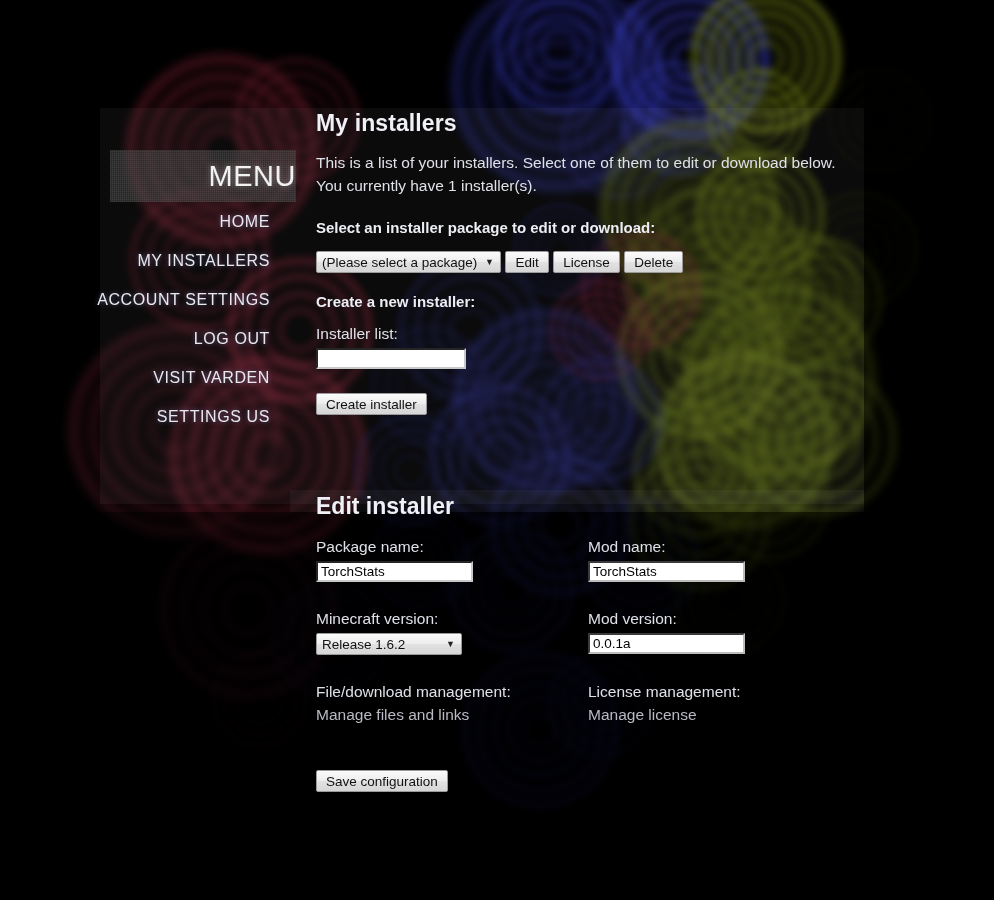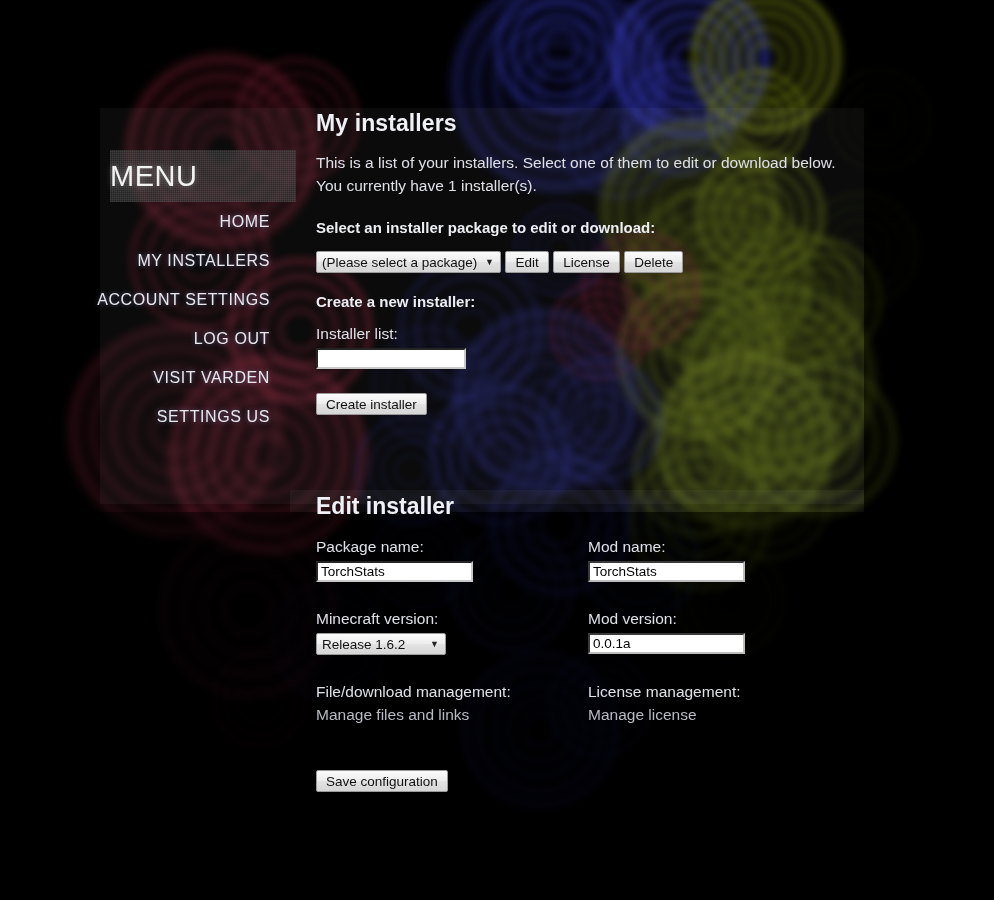--- a/index.html
+++ b/index.html
@@ -55,21 +55,21 @@
     width: 296px;
     text-align: right;
     z-index: 6;
   }
   #menu-header {
     position: relative;
     margin-left: 110px;
     width: 186px;
     height: 52px;
     line-height: 52px;
-    text-align: left;
+    text-align: right;
     color: #f2f2f2;
     font-size: 29px;
     letter-spacing: .5px;
     background-color: rgba(60,60,60,0.55);
     background-image:
       repeating-linear-gradient(0deg, rgba(255,255,255,.05) 0 1px, rgba(0,0,0,0) 1px 2px),
       repeating-linear-gradient(90deg, rgba(255,255,255,.05) 0 1px, rgba(0,0,0,0) 1px 2px);
     text-shadow: 0 0 6px rgba(255,255,255,.35);
   }
   #menu-list {
@@ -487,21 +487,21 @@
         </div>
 
         <div class="grid-cell">
           <p class="field-label">Mod name:</p>
           <input class="ui-text" type="text" style="width: 157px;" value="TorchStats">
         </div>
 
         <div class="grid-cell">
           <p class="field-label">Minecraft version:</p>
           <span class="select-wrap">
-            <select class="ui-select" id="mc-version-select" style="width:130px;"><option value="Release 1.6.2">Release 1.6.2</option></select>
+            <select class="ui-select" id="mc-version-select" style="width:146px;"><option value="Release 1.6.2">Release 1.6.2</option></select>
             <span class="caret">▼</span>
           </span>
         </div>
 
         <div class="grid-cell">
           <p class="field-label">Mod version:</p>
           <input class="ui-text" type="text" style="width: 157px;" value="0.0.1a">
         </div>
 
         <div class="grid-cell">

